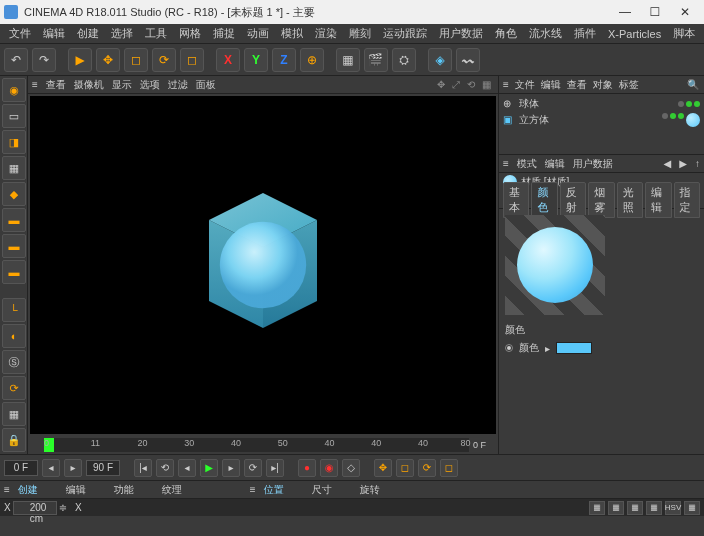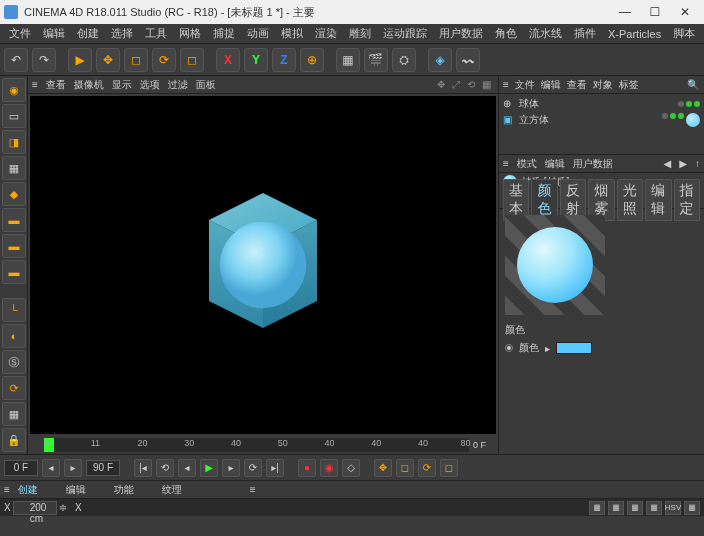--- a/index.html
+++ b/index.html
@@ -41,21 +41,21 @@
 .obj-row { display: flex; align-items: center; height: 16px; gap: 4px; font-size: 10px; }
 .obj-ico { width: 12px; height: 12px; }
 .obj-dots { margin-left: auto; display: flex; gap: 2px; }
 .dot { width: 6px; height: 6px; border-radius: 50%; }
 .dot.g { background: #3c3; }
 .dot.d { background: #666; }
 .sphere-mini { width: 14px; height: 14px; background: radial-gradient(circle at 35% 35%, #bef, #5ac8fa); border-radius: 50%; }
 .attr-area { flex: 1; border-top: 1px solid #222; display: flex; flex-direction: column; }
 .attr-toolbar { height: 18px; display: flex; align-items: center; padding: 0 4px; gap: 8px; font-size: 10px; border-bottom: 1px solid #222; }
 .mat-header { height: 18px; display: flex; align-items: center; padding: 0 4px; gap: 4px; font-size: 10px; }
-.mat-tabs { height: 18px; display: flex; align-items: center; padding: 0 4px; gap: 2px; font-size: 14px; border-bottom: 1px solid #222; }
+.mat-tabs { height: 18px; display: flex; align-items: center; padding: 0 4px; gap: 2px; font-size: 11px; border-bottom: 1px solid #222; }
 .mat-tab { padding: 2px 5px; cursor: pointer; background: #444; border: 1px solid #555; border-radius: 2px 2px 0 0; }
 .mat-tab.active { background: #3a3a3a; border-bottom-color: #3a3a3a; color: #88d8ff;}
 .mat-preview { padding: 6px; display: flex; }
 .mat-ball { width: 100px; height: 100px; background: repeating-linear-gradient(45deg, #555 0 14px, #3a3a3a 14px 28px); display: flex; align-items: center; justify-content: center; }
 .mat-ball-inner { width: 76px; height: 76px; border-radius: 50%; background: radial-gradient(circle at 35% 30%, #e0f8ff, #9de5fa 40%, #5ac8fa 70%, #3a9ed8); }
 .color-row { display: flex; align-items: center; padding: 2px 6px; gap: 6px; font-size: 10px; }
 .color-swatch { width: 36px; height: 12px; background: #5ac8fa; border: 1px solid #222; }
 .radio-dot { width: 8px; height: 8px; border: 1px solid #888; border-radius: 50%; background: #333; display: inline-block; }
 .radio-dot.on::after { content: ""; display: block; width: 4px; height: 4px; background: #ccc; border-radius: 50%; margin: 1px; }
 .timeline { height: 26px; background: #3a3a3a; border-top: 1px solid #222; display: flex; align-items: center; padding: 0 4px; gap: 4px; font-size: 10px; }
@@ -321,20 +321,25 @@
 <div class="bottom-tabs">
   <span>≡</span>
   <div class="bt-group">
     <span class="bt-tab">创建</span>
     <span class="bt-tab">编辑</span>
     <span class="bt-tab">功能</span>
     <span class="bt-tab">纹理</span>
   </div>
   <div style="width:60px"></div>
   <span>≡</span>
+  <div class="bt-group">
+    <span class="bt-tab">位置</span>
+    <span class="bt-tab">尺寸</span>
+    <span class="bt-tab">旋转</span>
+  </div>
 </div>
 
 <div class="coord-bar">
   <div class="coord-field">
     <span>X</span>
     <span class="coord-val">200 cm</span>
     <span>≑</span>
   </div>
   <div class="coord-field">
     <span>X</span>

